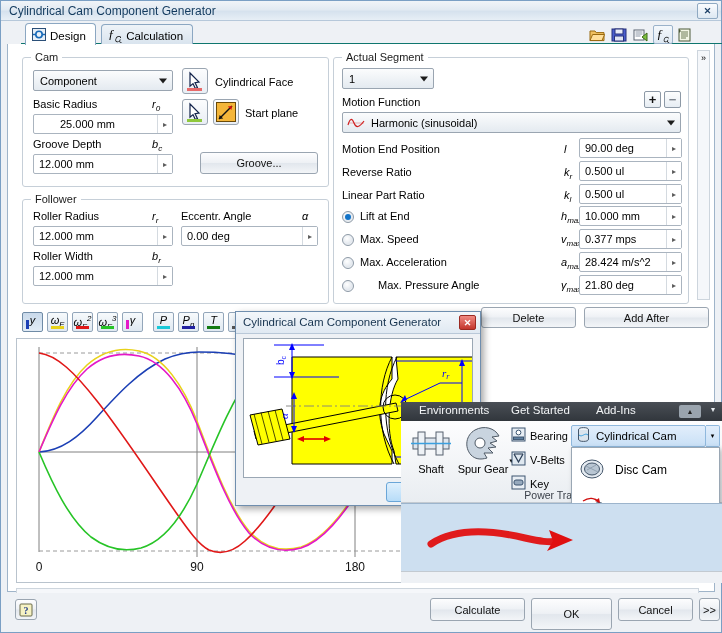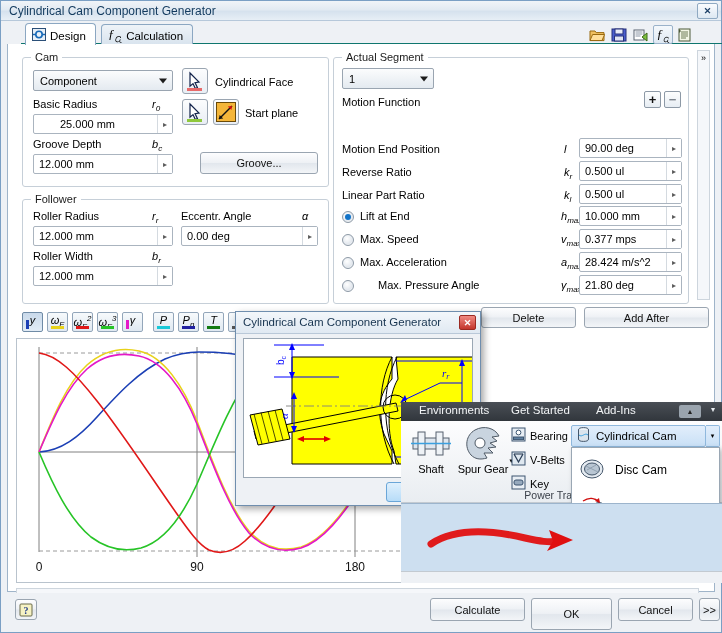--- a/index.html
+++ b/index.html
@@ -400,20 +400,30 @@
 
       <div class="combo" style="left:8px; top:10px; width:92px;">
         <span>1</span>
         <span class="arrow"></span>
       </div>
 
       <div class="lbl" style="left:8px; top:38px;">Motion Function</div>
       <div class="pm" style="left:310px; top:33px;">+</div>
       <div class="pm" style="left:330px; top:33px; color:#7c848d;">−</div>
 
+      <div class="combo" style="left:8px; top:54px; width:339px; padding-left:4px; gap:6px;">
+        <span style="display:inline-flex;">
+          <svg width="18" height="12" viewBox="0 0 18 12">
+              <path d="M1 8 C3 1, 5 1, 7 6 C9 11, 12 11, 17 4" fill="none" stroke="#d02020" stroke-width="1.2"></path>
+              <path d="M1 6h16" stroke="#d02020" stroke-width="0.8" opacity="0.4"></path>
+            </svg>
+        </span>
+        <span>Harmonic (sinusoidal)</span>
+        <span class="arrow"></span>
+      </div>
 
       <div class="lbl" style="left:8px; top:85px;">Motion End Position</div>
       <div class="lbl" style="left:230px; top:85px; font-style:italic;">
         <span>l</span><span class="sub"></span>
       </div>
       <div class="fld" style="left:245px; top:80px; width:103px;">
         <span>90.00 deg</span>
         <span class="spin">▸</span>
       </div>
 

